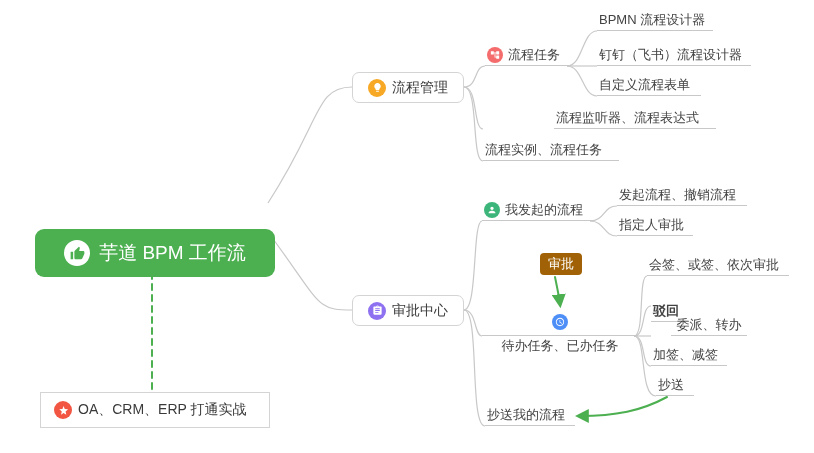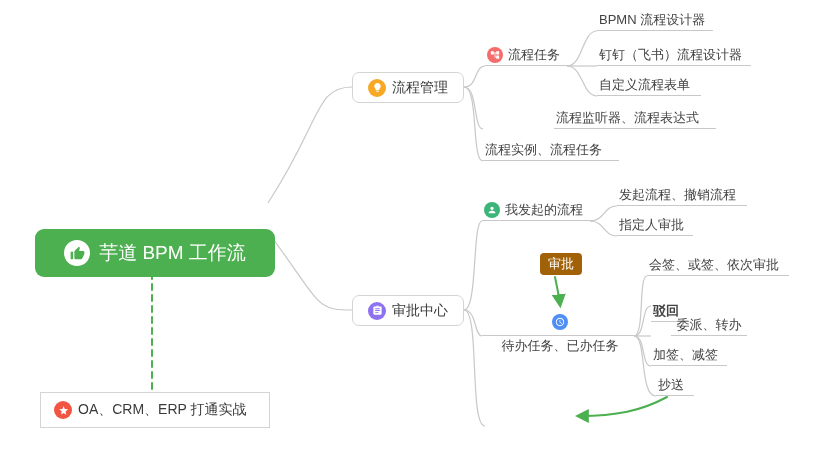--- a/index.html
+++ b/index.html
@@ -160,20 +160,23 @@
   </div>
   <div class="leaf" style="left:671px;top:314px;width:72px;justify-content:center;">
     <span>委派、转办</span>
   </div>
   <div class="leaf" style="left:651px;top:344px;width:72px;">
     <span>加签、减签</span>
   </div>
   <div class="leaf" style="left:656px;top:374px;width:34px;">
     <span>抄送</span>
   </div>
+  <div class="leaf" style="left:485px;top:404px;width:86px;">
+    <span>抄送我的流程</span>
+  </div>
 
   <div class="node-box oa-node">
     <span class="icn icn-lg" style="background-color: rgb(242, 86, 67);">
       <svg viewBox="0 0 24 24">
           <path d="M12 17.27L18.18 21l-1.64-7.03L22 9.24l-7.19-.61L12 2 9.81 8.63 2.81 9.24l5.46 4.73L6.59 21z"></path>
         </svg>
     </span>
     <span>OA、CRM、ERP 打通实战</span>
   </div>
 

